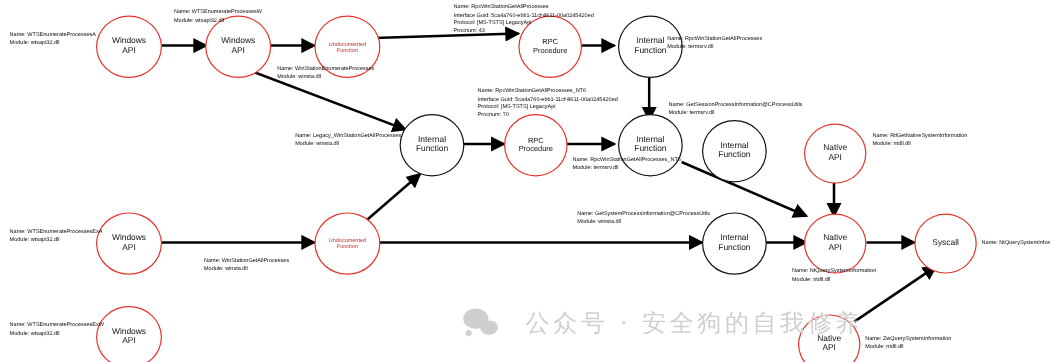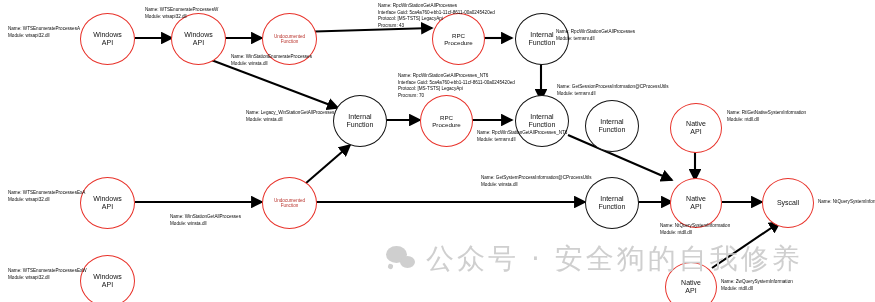--- a/index.html
+++ b/index.html
@@ -6,22 +6,22 @@
   body{font-family:"Liberation Sans",sans-serif;}
   #canvas{position:relative;width:875px;height:302px;background:#ffffff;overflow:hidden;}
   svg.edges{position:absolute;left:0;top:0;width:875px;height:302px;}
   .node{position:absolute;border-radius:50%;display:flex;flex-direction:column;
         align-items:center;justify-content:center;text-align:center;
         font-size:7px;line-height:1.15;color:#111;background:#fff;}
   .node.red{border:1.6px solid #e8322a;}
   .node.black{border:1.6px solid #141414;}
   .node span{display:block;white-space:nowrap;}
   .lbl{position:absolute;font-size:4.6px;line-height:1.45;color:#0a0a0a;white-space:nowrap;}
-  .wm{position:absolute;display:flex;align-items:center;gap:10px;color:#cfcfcf;
-      font-size:28px;letter-spacing:3px;font-family:"DejaVu Sans",sans-serif;}
+  .wm{position:absolute;display:flex;align-items:center;gap:22px;color:#cfcfcf;
+      font-size:20px;letter-spacing:3px;font-family:"DejaVu Sans",sans-serif;margin-top:16px;}
   .wm-ic{position:relative;width:30px;height:26px;}
   .wm-ic i{position:absolute;display:block;background:#cfcfcf;border-radius:50%;}
   .wm-ic i.b1{width:21px;height:17px;left:0;top:0;}
   .wm-ic i.b2{width:15px;height:12px;left:14px;top:10px;}
   .wm-ic i.t1{width:5px;height:5px;background:#cfcfcf;left:2px;top:18px;border-radius:2px;transform:rotate(20deg);}
 </style>
 </head>
 <body>
 
 <div id="canvas">

